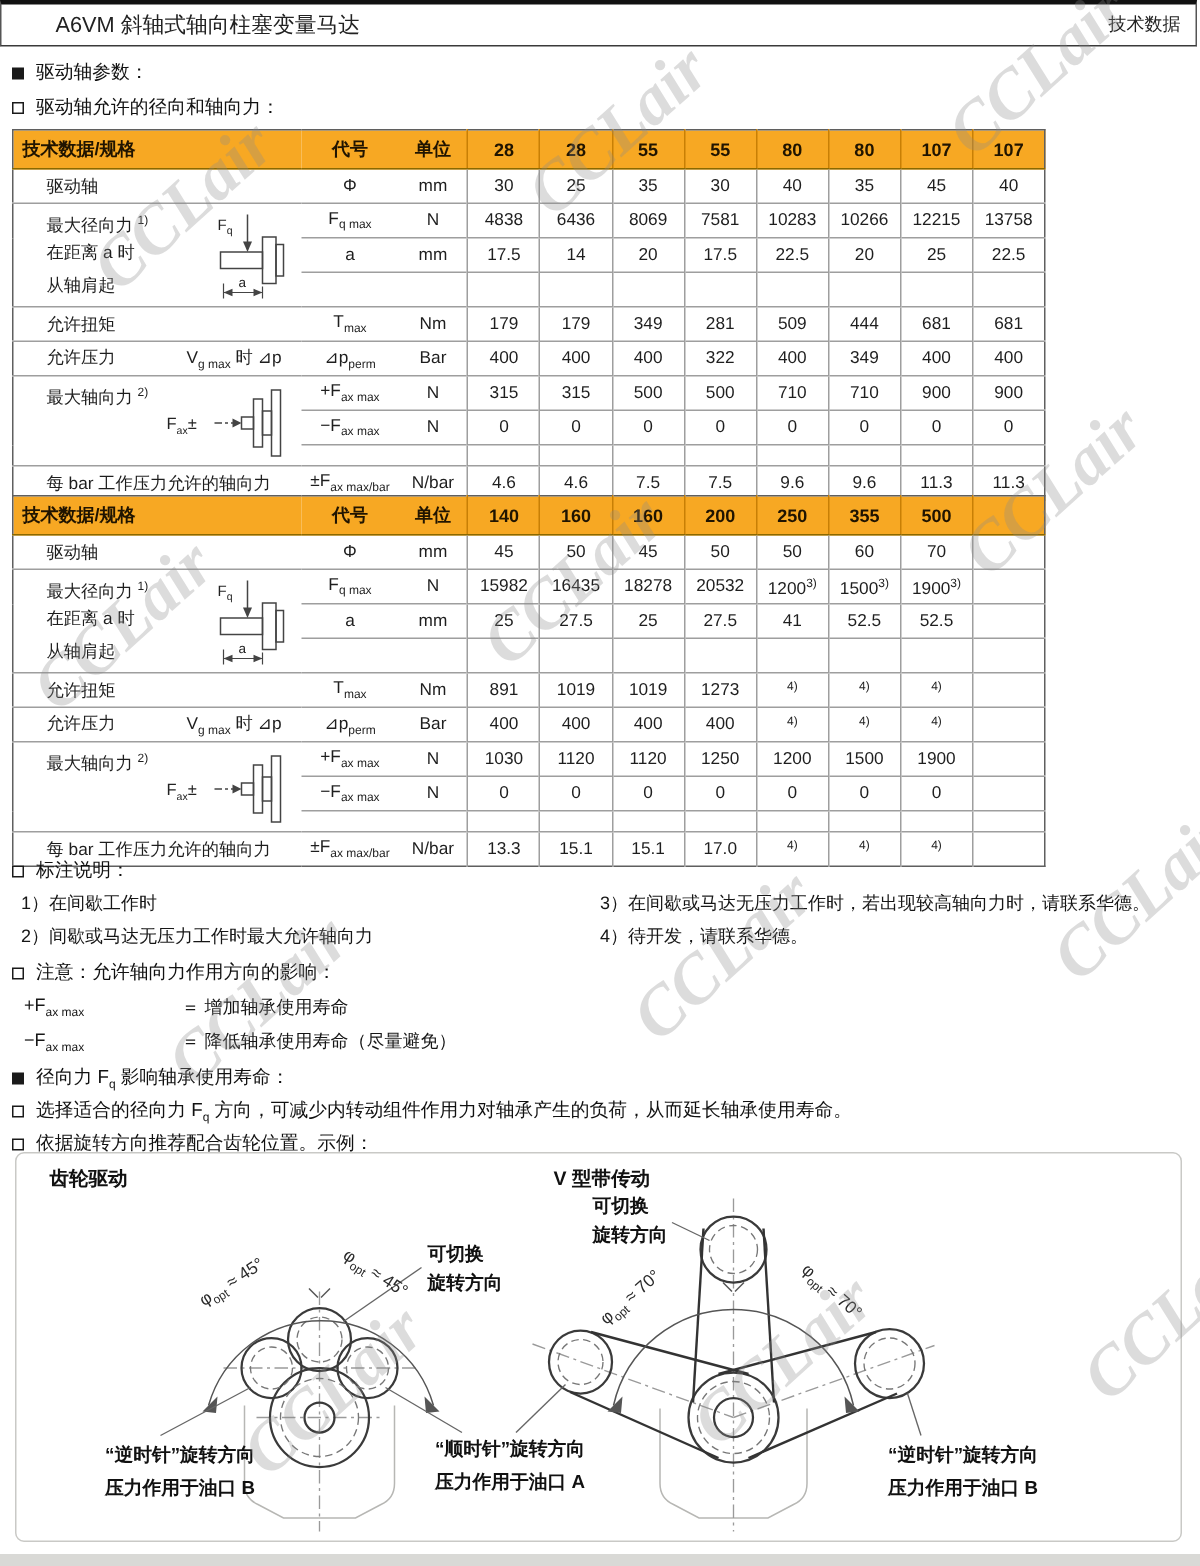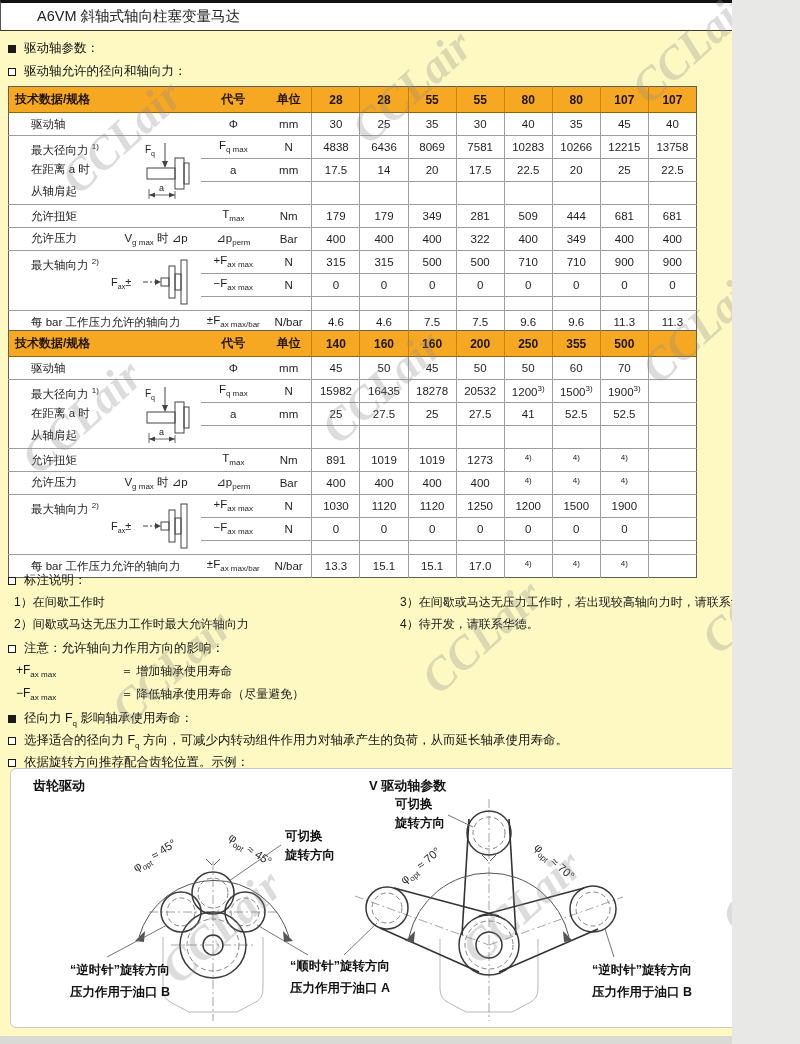--- a/index.html
+++ b/index.html
@@ -1,16 +1,16 @@
 <!DOCTYPE html>
 <html><head>
 <meta charset="utf-8">
 <style>
   html,body{margin:0;padding:0;background:#e8e8e6;}
-  #page{position:relative;width:732px;height:1044px;background:#fef9c3;overflow:hidden;
+  #page{position:relative;width:800px;height:1044px;background:#ffffff;overflow:hidden;
         font-family:"Liberation Sans","DejaVu Sans",sans-serif;color:#1e1e1e;}
   
   #titlebar{position:absolute;left:0;top:0;width:798px;height:31px;background:#fff;
     border-top:3px solid #111;border-bottom:1px solid #3a3a3a;border-left:1px solid #555;border-right:1px solid #555;
     display:flex;align-items:center;justify-content:space-between;box-sizing:border-box;}
   #titlebar .t-left{margin-left:36px;font-size:14.5px;color:#222;}
   #titlebar .t-right{margin-right:10px;font-size:12px;color:#222;}
   
   .bullet{position:absolute;left:8px;display:flex;align-items:center;font-size:12.5px;color:#111;white-space:nowrap;}
   .sq{display:inline-block;width:8px;height:8px;margin-right:8px;flex:0 0 auto;}
@@ -573,21 +573,21 @@
         <line x1="218" y1="112" x2="270" y2="76"></line>
         <line x1="156" y1="156" x2="96" y2="188"></line>
         <line x1="246" y1="156" x2="297" y2="186"></line>
         <line x1="366" y1="154" x2="333" y2="186"></line>
         <line x1="437" y1="46" x2="462" y2="58"></line>
         <line x1="594" y1="160" x2="603" y2="188"></line>
       </g>
     </svg>
 
     <div class="dg-title" style="left:22px;top:8px;text-align:center;">齿轮驱动</div>
-    <div class="dg-title" style="left:358px;top:8px;">V 驱动轴参数</div>
+    <div class="dg-title" style="left:358px;top:8px;">V 型带传动</div>
 
     <div class="phi" style="left:120px;top:80px;transform:rotate(-33deg);">φ<sub>opt</sub> ≈ 45°</div>
     <div class="phi" style="left:214px;top:74px;transform:rotate(33deg);">φ<sub>opt</sub> ≈ 45°</div>
     <div class="phi" style="left:386px;top:90px;transform:rotate(-41deg);">φ<sub>opt</sub> ≈ 70°</div>
     <div class="phi" style="left:518px;top:86px;transform:rotate(41deg);">φ<sub>opt</sub> ≈ 70°</div>
 
     <div class="dg-label" style="left:274px;top:58px;">
       <div>可切换</div>
       <div>旋转方向</div>
     </div>

